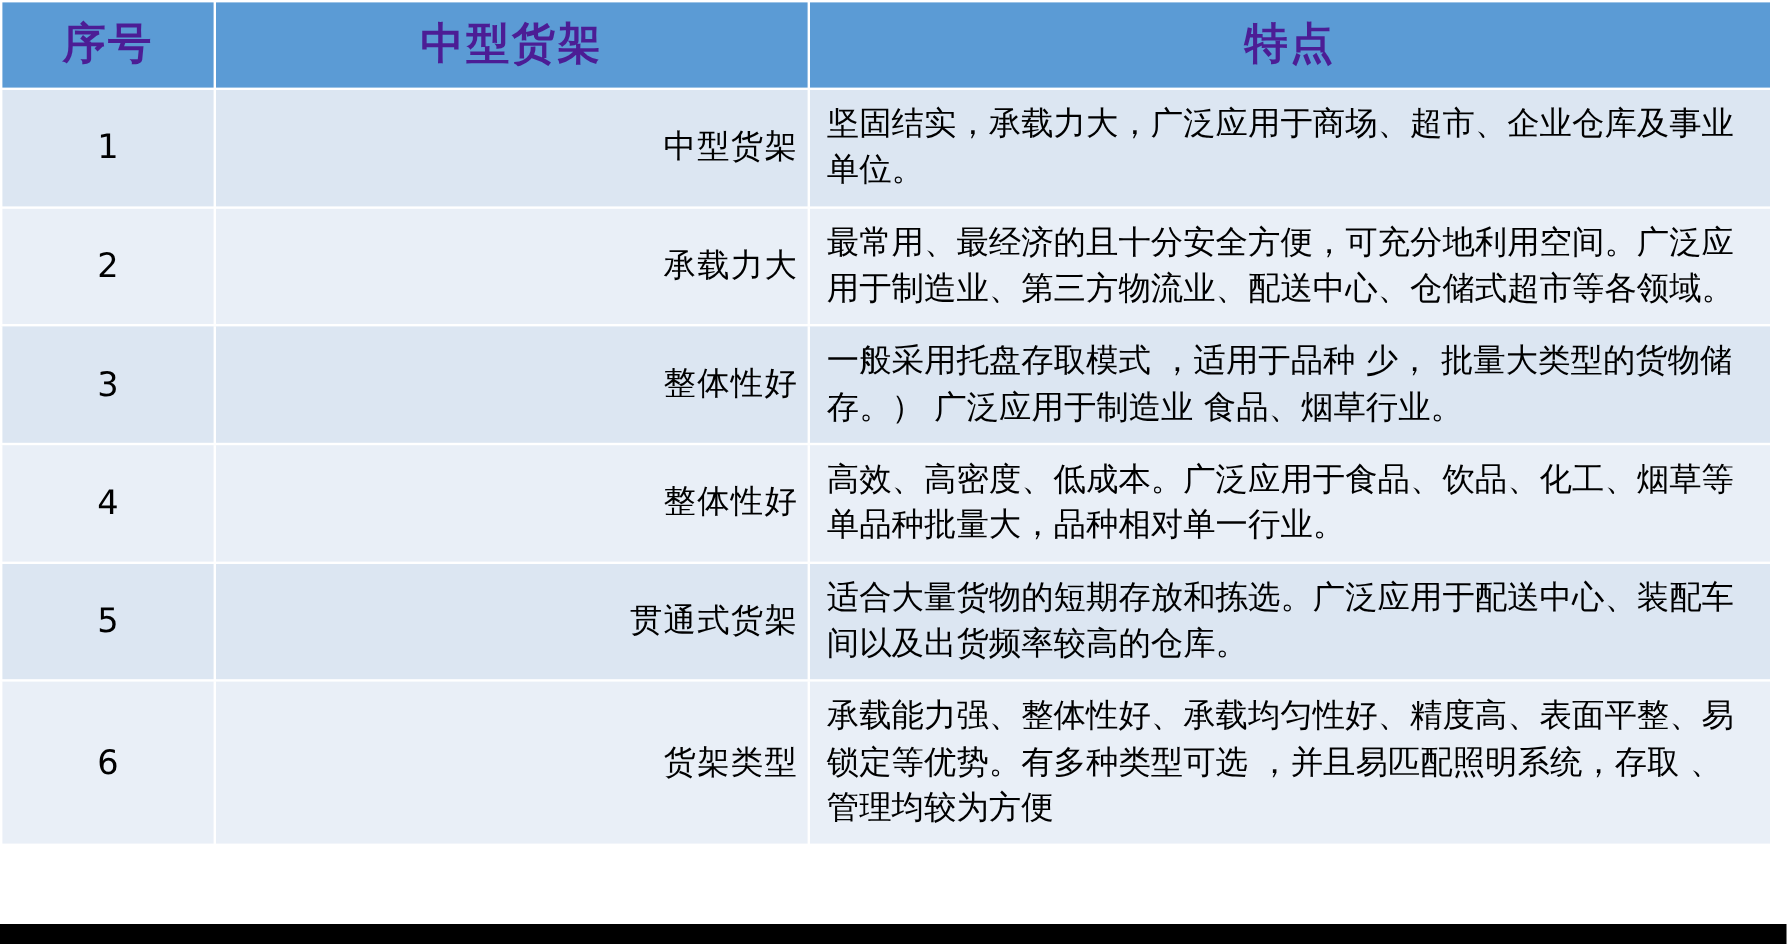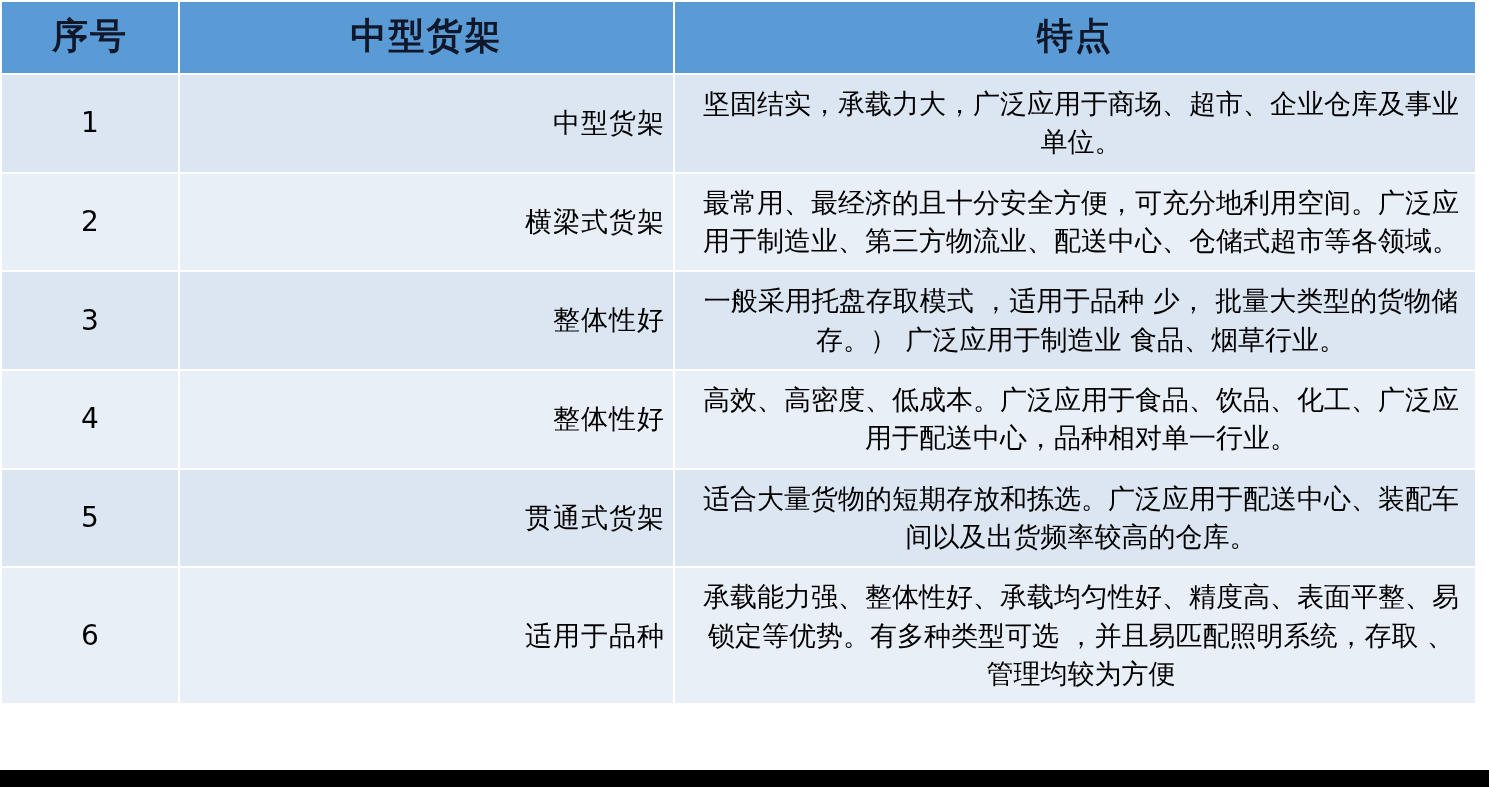--- a/index.html
+++ b/index.html
@@ -28,21 +28,21 @@
     width: 1475px;
     table-layout: fixed;
     border: 2px solid #ffffff;
   }
   table.shelf-table col.c-idx { width: 178px; }
   table.shelf-table col.c-type { width: 495px; }
   table.shelf-table col.c-feat { width: 802px; }
 
   thead th {
     background: #5b9bd5;
-    color: #0f172a;
+    color: #4c1d95;
     font-size: 36px;
     font-weight: bold;
     text-align: center;
     padding: 10px 4px 12px 4px;
     border: 2px solid #ffffff;
     letter-spacing: 2px;
   }
   tbody td {
     border: 2px solid #ffffff;
     font-size: 27px;
@@ -56,22 +56,22 @@
 
   td.idx {
     text-align: center;
     font-size: 28px;
   }
   td.type {
     text-align: right;
     letter-spacing: 1px;
   }
   td.feat {
-    text-align: center;
-    padding-left: 28px;
+    text-align: left;
+    padding-left: 14px;
     padding-right: 16px;
     margin-top: 36px;
   }
   .footer-bar {
     position: absolute;
     left: 0;
     bottom: 0;
     width: 1489px;
     height: 17px;
     background: #000000;
@@ -104,41 +104,41 @@
         </tr>
       </thead>
       <tbody>
         <tr class="odd">
           <td class="idx">1</td>
           <td class="type">中型货架</td>
           <td class="feat">坚固结实，承载力大，广泛应用于商场、超市、企业仓库及事业单位。</td>
         </tr>
         <tr class="even">
           <td class="idx">2</td>
-          <td class="type">横梁式货架</td>
+          <td class="type">承载力大</td>
           <td class="feat">最常用、最经济的且十分安全方便，可充分地利用空间。广泛应用于制造业、第三方物流业、配送中心、仓储式超市等各领域。</td>
         </tr>
         <tr class="odd">
           <td class="idx">3</td>
           <td class="type">整体性好</td>
           <td class="feat">一般采用托盘存取模式 ，适用于品种 少， 批量大类型的货物储存。） 广泛应用于制造业 食品、烟草行业。</td>
         </tr>
         <tr class="even">
           <td class="idx">4</td>
           <td class="type">整体性好</td>
-          <td class="feat">高效、高密度、低成本。广泛应用于食品、饮品、化工、广泛应用于配送中心，品种相对单一行业。</td>
+          <td class="feat">高效、高密度、低成本。广泛应用于食品、饮品、化工、烟草等单品种批量大，品种相对单一行业。</td>
         </tr>
         <tr class="odd">
           <td class="idx">5</td>
           <td class="type">贯通式货架</td>
           <td class="feat">适合大量货物的短期存放和拣选。广泛应用于配送中心、装配车间以及出货频率较高的仓库。</td>
         </tr>
         <tr class="even">
           <td class="idx">6</td>
-          <td class="type">适用于品种</td>
+          <td class="type">货架类型</td>
           <td class="feat">承载能力强、整体性好、承载均匀性好、精度高、表面平整、易锁定等优势。有多种类型可选 ，并且易匹配照明系统，存取 、管理均较为方便</td>
         </tr>
       </tbody>
     </table>
   </div>
   <div class="right-edge"></div>
   <div class="footer-bar"></div>
 </div>
 
 </body></html>

